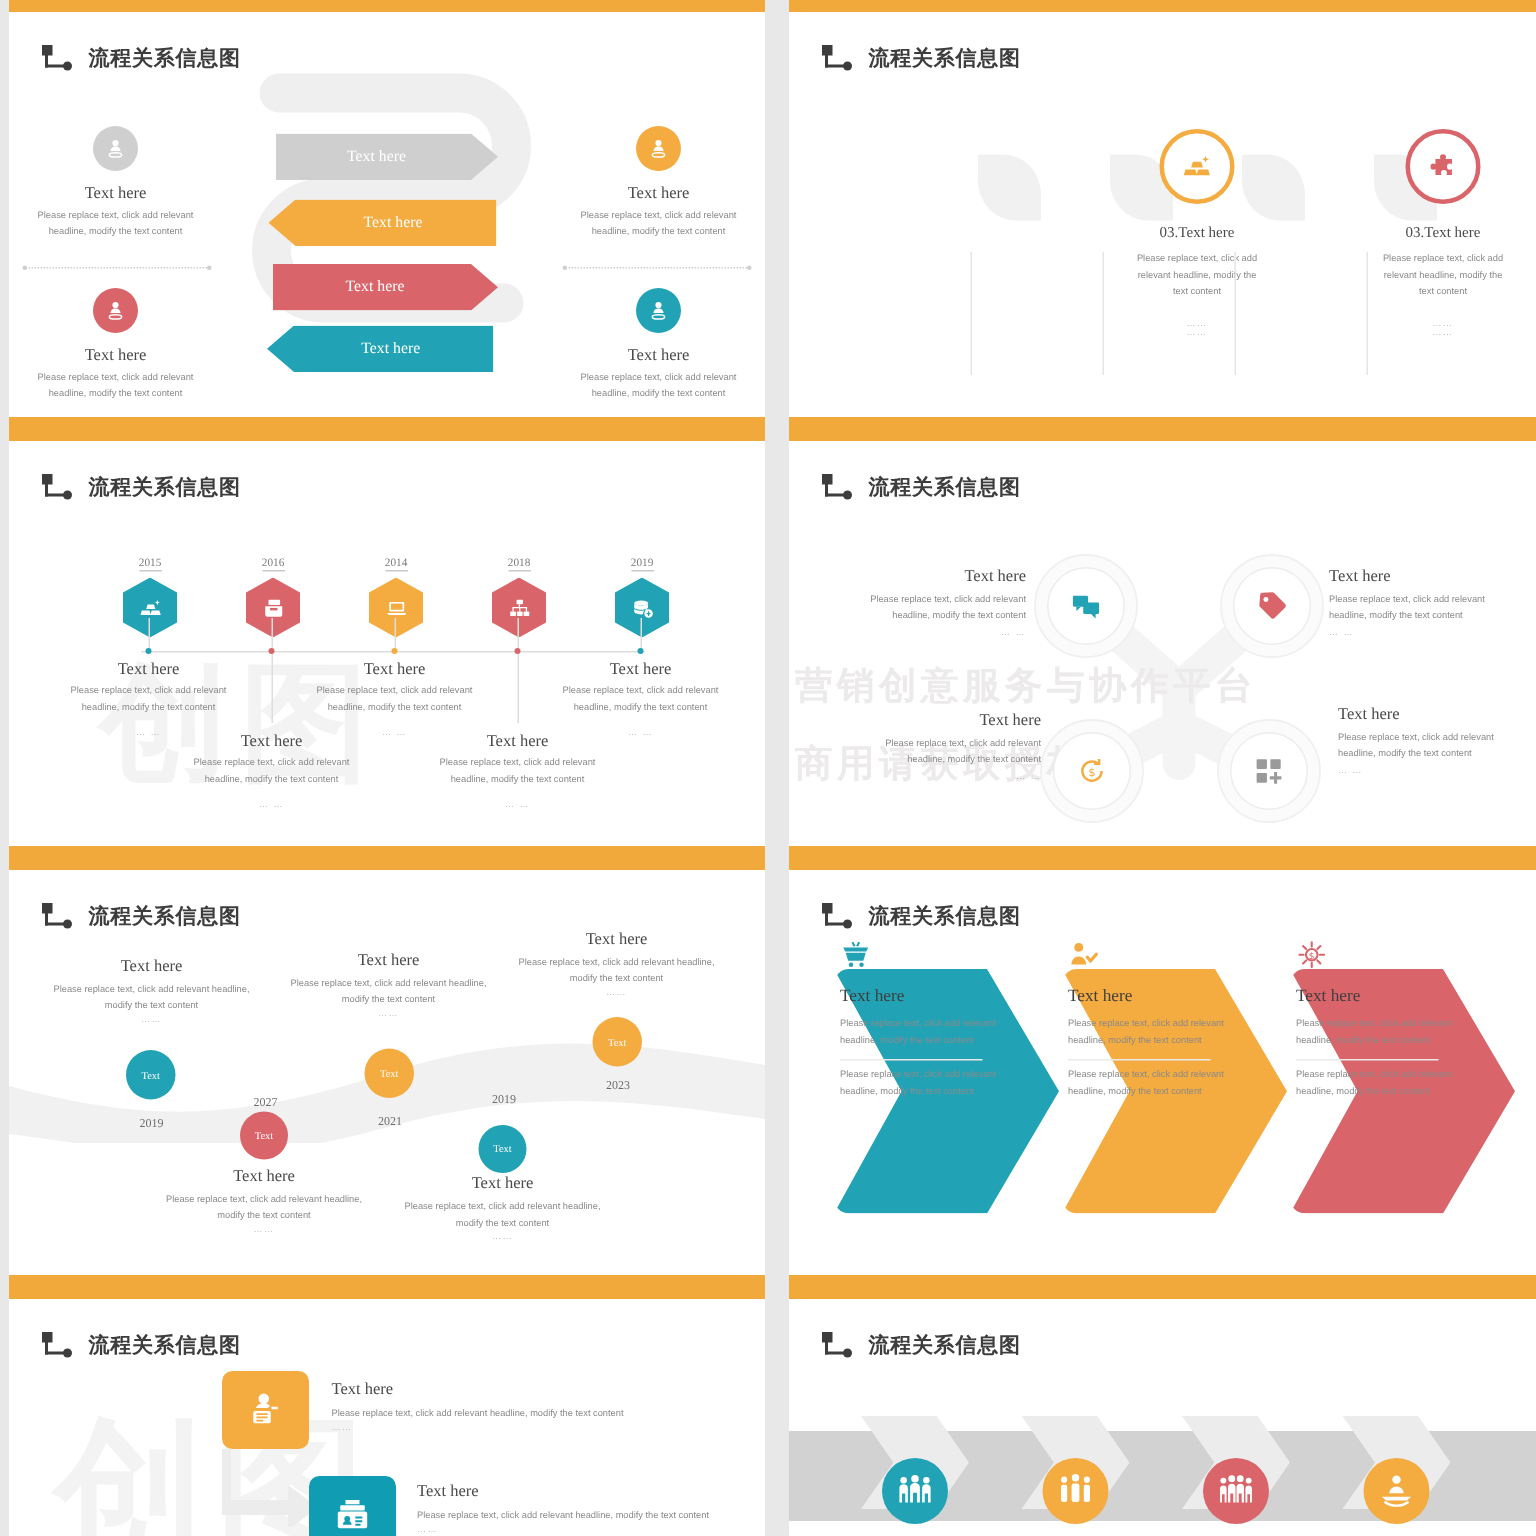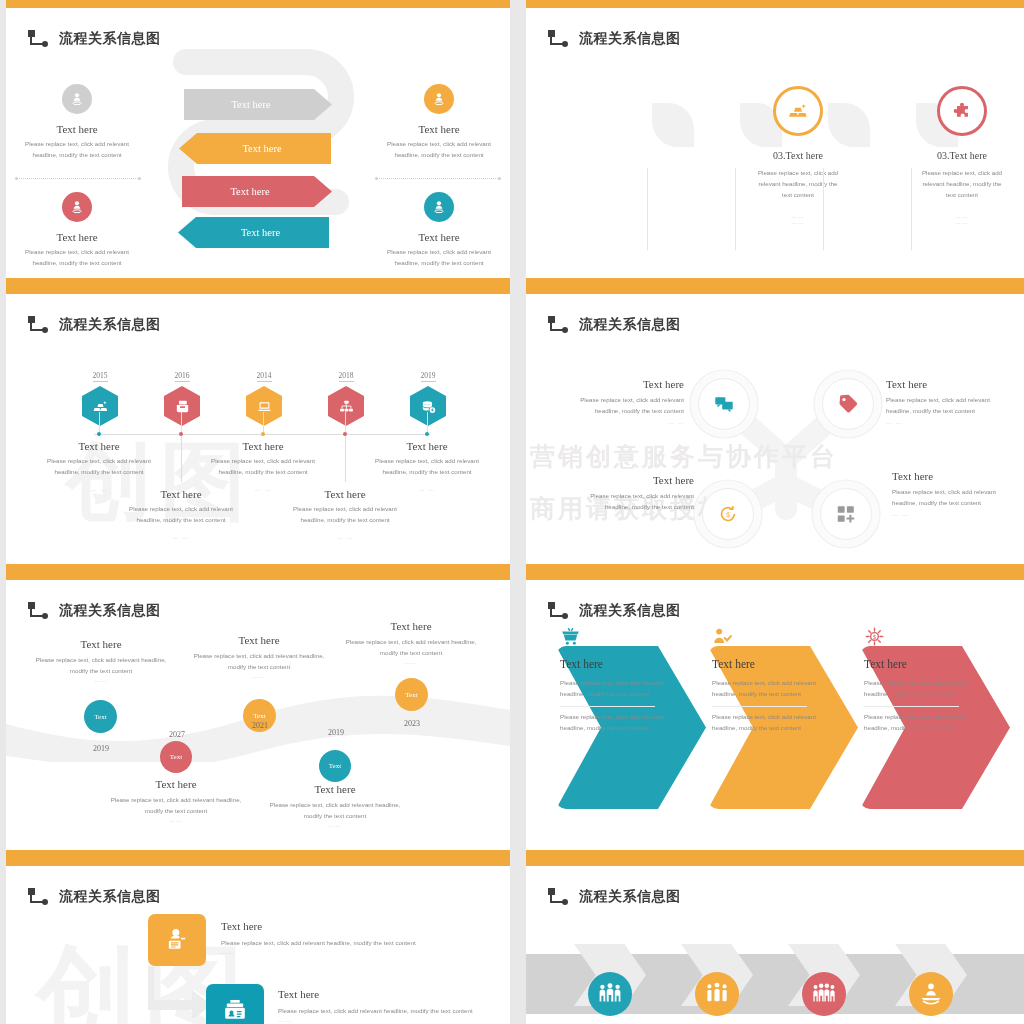--- a/index.html
+++ b/index.html
@@ -459,21 +459,21 @@
 
       <div class="s5-circ" style="left:154px; top:161px; width:32px; height:32px; background:#d9646a;">Text</div>
       <div class="s5-year" style="left:148px; top:150px; width:46px;">2027</div>
       <div class="s5-card" style="left:95px; top:198px;">
         <div class="h3">Text here</div>
         <div class="body-s" style="margin-top:5px;">Please replace text, click add relevant headline, modify the text content</div>
         <div class="dots">……</div>
       </div>
 
       <div class="s5-circ" style="left:237px; top:119px; width:33px; height:33px; background:#f4ab3f;">Text</div>
-      <div class="s5-year" style="left:231px; top:141px; width:46px;">2021</div>
+      <div class="s5-year" style="left:231px; top:163px; width:46px;">2021</div>
       <div class="s5-card" style="left:178px; top:54px;">
         <div class="h3">Text here</div>
         <div class="body-s" style="margin-top:5px;">Please replace text, click add relevant headline, modify the text content</div>
         <div class="dots">……</div>
       </div>
 
       <div class="s5-circ" style="left:313px; top:170px; width:32px; height:32px; background:#21a3b5;">Text</div>
       <div class="s5-year" style="left:307px; top:148px; width:46px;">2019</div>
       <div class="s5-card" style="left:254px; top:203px;">
         <div class="h3">Text here</div>

